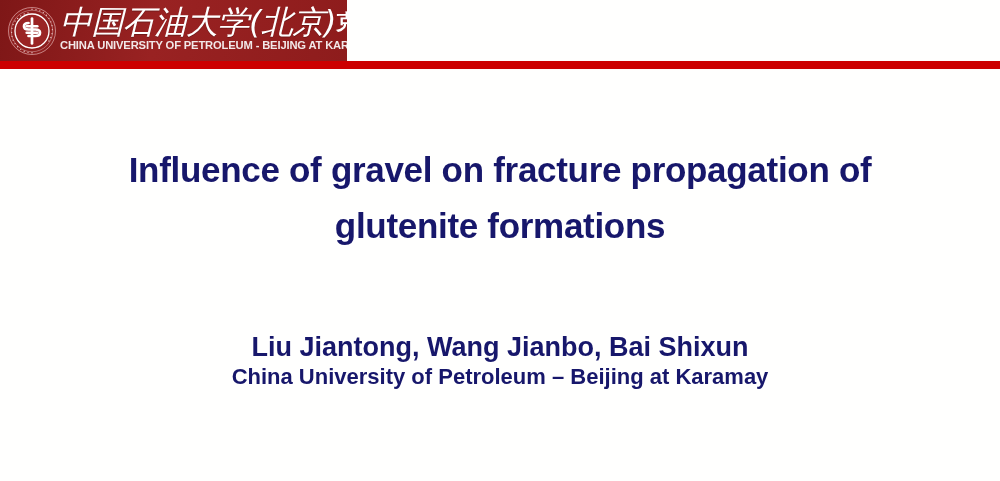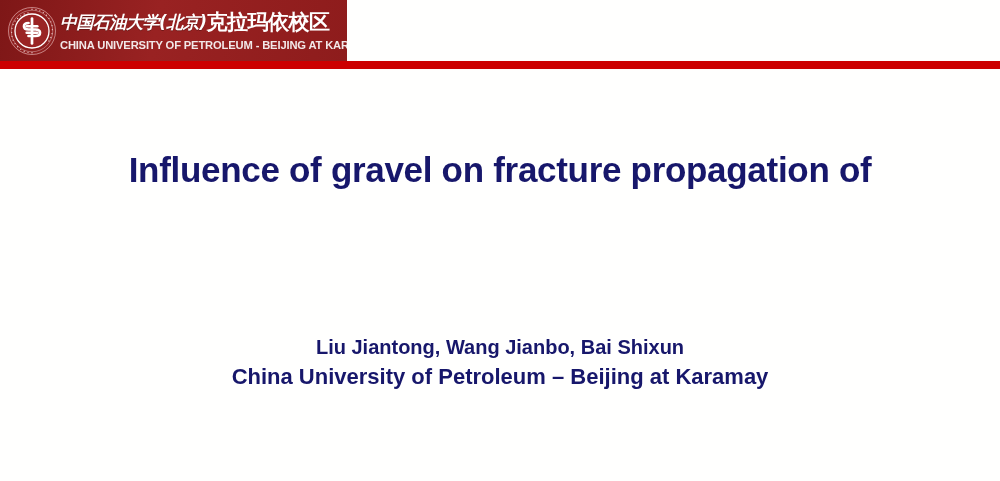--- a/index.html
+++ b/index.html
@@ -52,22 +52,22 @@
     position: absolute;
     left: 60px;
     top: 7px;
     width: 285px;
     height: 30px;
     white-space: nowrap;
     color: #ffffff;
   }
   .cn-callig {
     font-family: "DejaVu Sans", sans-serif;
-    font-size: 17px;
-    font-weight: bold;
+    font-size: 32px;
+    font-weight: normal;
     font-style: italic;
     letter-spacing: -0.5px;
     line-height: 30px;
     vertical-align: top;
     text-shadow: 0 1px 0 rgba(0,0,0,0.25);
   }
   .cn-regular {
     font-family: "DejaVu Sans", sans-serif;
     font-size: 21px;
     font-weight: bold;
@@ -110,21 +110,21 @@
     left: 0;
     top: 332px;
     width: 1000px;
     text-align: center;
     color: #17176b;
     font-family: "Liberation Sans", sans-serif;
     font-weight: bold;
   }
   #authors {
     display: block;
-    font-size: 20px;
+    font-size: 27px;
     line-height: 30px;
     white-space: nowrap;
   }
   #affiliation {
     display: block;
     font-size: 22px;
     line-height: 30px;
     white-space: nowrap;
   }
 </style>
@@ -183,20 +183,21 @@
       <span class="cn-callig">中国石油大学(北京)</span><span class="cn-regular">克拉玛依校区</span>
     </div>
 
     <div id="header-en">CHINA UNIVERSITY OF PETROLEUM - BEIJING  AT KARAMAY</div>
   </div>
 
   <div id="header-rule"></div>
 
   <div id="title-block">
     <span class="title-line">Influence of gravel on fracture propagation of</span>
+    <span class="title-line">glutenite formations</span>
   </div>
 
   <div id="byline-block">
     <span id="authors">Liu Jiantong, Wang Jianbo, Bai Shixun</span>
     <span id="affiliation">China University of Petroleum – Beijing at Karamay</span>
   </div>
 
 </div>
 
 </body></html>

